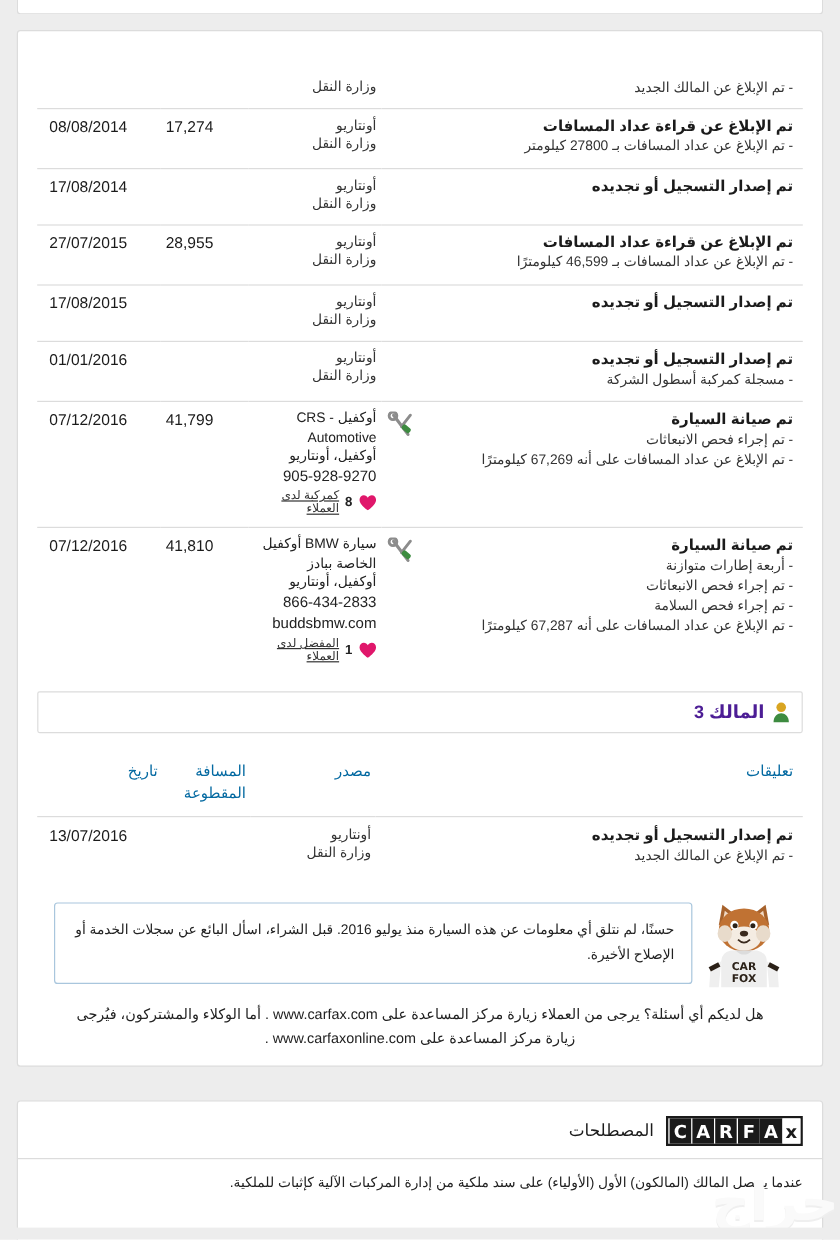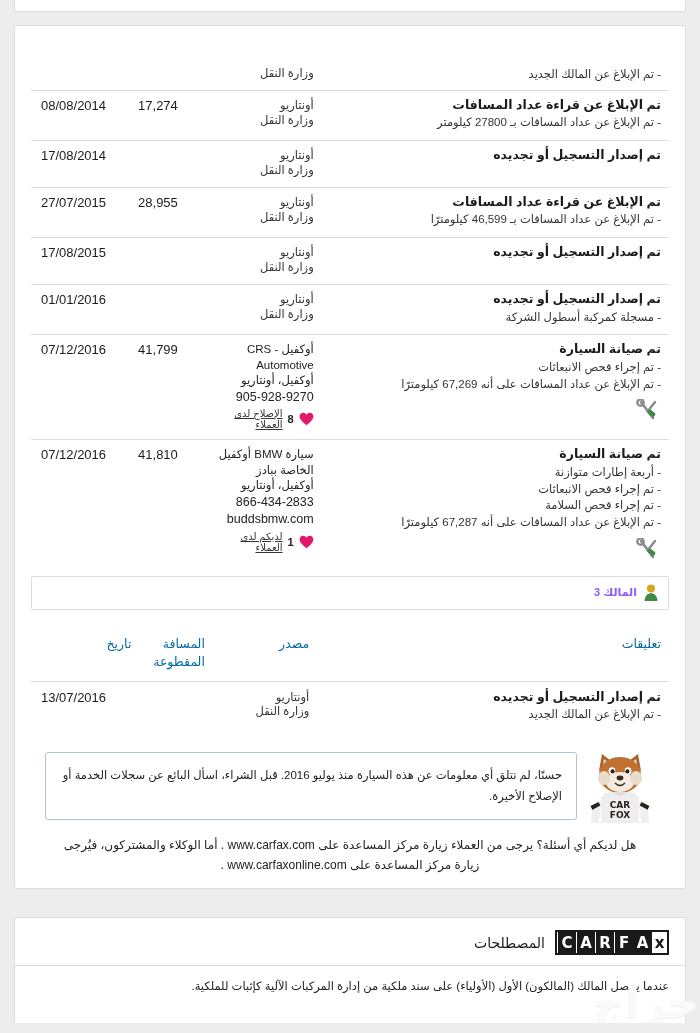--- a/index.html
+++ b/index.html
@@ -77,21 +77,21 @@
     line-height: 1.3;
   }
   .num {
     font-size: 13px;
     color: #1b1b1b;
     line-height: 1.3;
     white-space: nowrap;
   }
 
   
-  .comment-wrap { display: flex; flex-direction: column; align-items: flex-start; gap: 6px; }
+  .comment-wrap { display: flex; flex-direction: row; align-items: flex-start; gap: 6px; }
   .comment-body { flex: 1; }
   .svc-icon { width: 26px; height: 24px; flex: 0 0 26px; margin-top: 1px; }
 
   
   .dealer-name { font-size: 11.5px; color: #222; line-height: 1.35; }
   .dealer-ltr  { direction: ltr; text-align: right; font-size: 12.5px; color: #222; line-height: 1.4; }
   .fav-row {
     display: flex; flex-direction: row; align-items: center;
     justify-content: flex-start; gap: 5px; margin-top: 2px;
   }
@@ -103,21 +103,21 @@
   .owner-banner {
     position: absolute;
     left: 16px; right: 16px;
     border: 1px solid #dcdcdc;
     border-radius: 2px;
     background: #fff;
     padding: 7px 10px 8px 10px;
   }
   .owner-head { display: flex; align-items: center; gap: 7px; }
   .person-icon { width: 14px; height: 17px; flex: 0 0 14px; }
-  .owner-title { font-size: 11px; color: #8b5cf6; font-weight: bold; }
+  .owner-title { font-size: 15px; color: #4c1d95; font-weight: bold; }
   .owner-sub { font-size: 11.5px; color: #333; margin-top: 2px; padding-right: 22px; }
 
   
   .owner-table {
     position: absolute;
     left: 16px; right: 16px;
     border-collapse: collapse;
     width: calc(100% - 32px);
     direction: rtl;
   }
@@ -311,21 +311,21 @@
             </td>
             <td class="col-source">
               <div class="dealer-name">أوكفيل - CRS Automotive</div>
               <div class="dealer-name">أوكفيل، أونتاريو</div>
               <div class="dealer-ltr">905-928-9270</div>
               <div class="fav-row">
                 <span class="heart"><svg viewBox="0 0 15 14" width="15" height="14">
                     <path d="M7.5 13.2 C7.5 13.2 0.6 8.6 0.6 4.6 C0.6 2.2 2.3 0.7 4.2 0.7 C5.6 0.7 6.9 1.5 7.5 2.7 C8.1 1.5 9.4 0.7 10.8 0.7 C12.7 0.7 14.4 2.2 14.4 4.6 C14.4 8.6 7.5 13.2 7.5 13.2 Z" fill="#e0176b"></path>
                   </svg></span>
                 <span class="fav-count">8</span>
-                <span class="fav-label">الإصلاح لدى العملاء</span>
+                <span class="fav-label">كمركبة لدى العملاء</span>
               </div>
             </td>
             <td class="col-odo num">41,799</td>
             <td class="col-date num">07/12/2016</td>
           </tr>
           <tr>
             <td class="col-comments">
               <div class="comment-wrap">
                 <div class="comment-body">
                   <div class="ev-title">تم صيانة السيارة</div>
@@ -347,21 +347,21 @@
             <td class="col-source">
               <div class="dealer-name">سيارة BMW أوكفيل الخاصة ببادز</div>
               <div class="dealer-name">أوكفيل، أونتاريو</div>
               <div class="dealer-ltr">866-434-2833</div>
               <div class="dealer-ltr">buddsbmw.com</div>
               <div class="fav-row">
                 <span class="heart"><svg viewBox="0 0 15 14" width="15" height="14">
                     <path d="M7.5 13.2 C7.5 13.2 0.6 8.6 0.6 4.6 C0.6 2.2 2.3 0.7 4.2 0.7 C5.6 0.7 6.9 1.5 7.5 2.7 C8.1 1.5 9.4 0.7 10.8 0.7 C12.7 0.7 14.4 2.2 14.4 4.6 C14.4 8.6 7.5 13.2 7.5 13.2 Z" fill="#e0176b"></path>
                   </svg></span>
                 <span class="fav-count">1</span>
-                <span class="fav-label">لديكم لدى العملاء</span>
+                <span class="fav-label">المفضل لدى العملاء</span>
               </div>
             </td>
             <td class="col-odo num">41,810</td>
             <td class="col-date num">07/12/2016</td>
           </tr>
         </tbody>
     </table>
 
     <div class="owner-banner" id="owner-banner" style="top: 550px;">
       <div class="owner-head">

